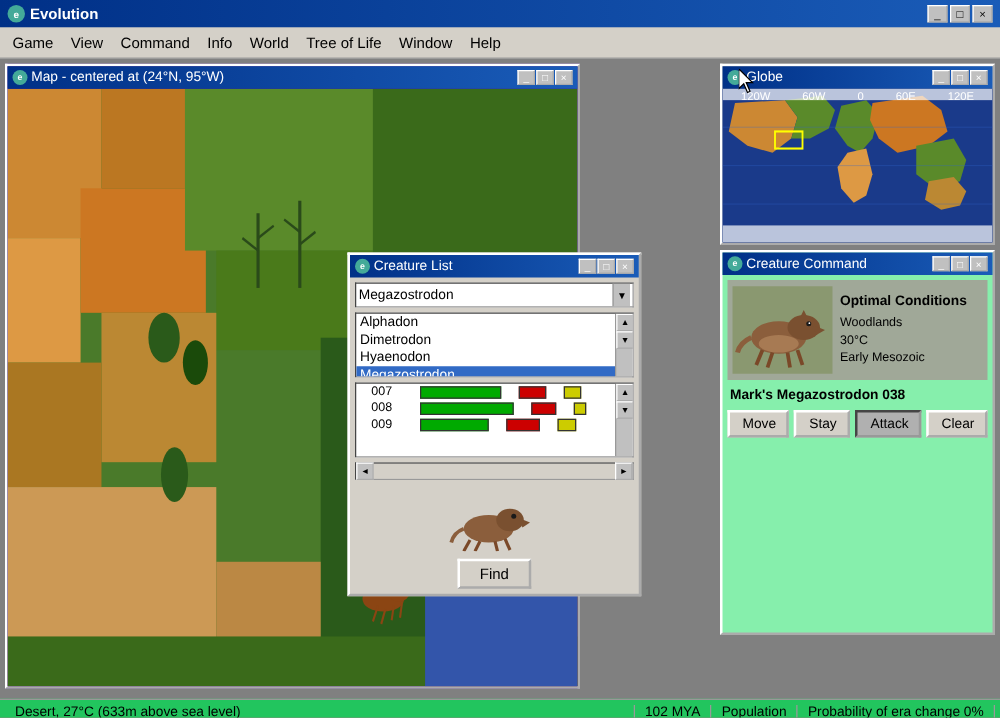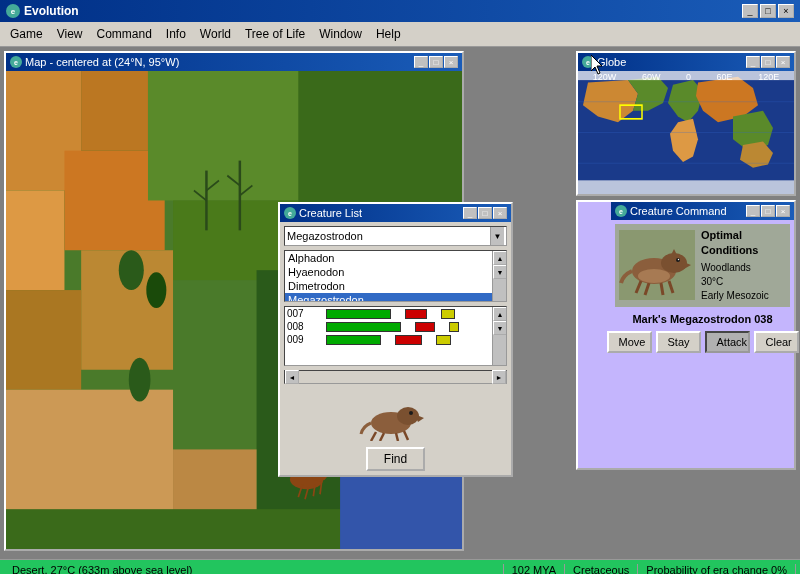--- a/index.html
+++ b/index.html
@@ -197,24 +197,23 @@
       color: white;
       padding: 1px 2px;
     }
 
     
     .creature-cmd-window {
       position: absolute;
       top: 153px;
       right: 4px;
       width: 220px;
-      height: 270px;
-      background: #c4b5fd;
+      height: 308px;
+      background: #86efac;
       border: 2px outset #fff;
-      padding-left: 33px;
     }
     .creature-cmd-content {
       padding: 4px;
       height: calc(100% - 18px);
       display: flex;
       flex-direction: column;
       gap: 4px;
     }
     .creature-display {
       display: flex;
@@ -236,21 +235,20 @@
     .creature-info {
       font-size: 10px;
       line-height: 1.4;
     }
     .creature-info-title {
       font-weight: bold;
       font-size: 11px;
       margin-bottom: 2px;
     }
     .creature-name-label {
-      text-align: center;
       font-size: 11px;
       font-weight: bold;
       padding: 2px;
     }
     .cmd-buttons {
       display: flex;
       gap: 4px;
       justify-content: center;
     }
     .cmd-btn {
@@ -386,21 +384,21 @@
     .bars-section {
       background: white;
       border: 1px inset #999;
       height: 60px;
       position: relative;
       overflow: hidden;
     }
     .bar-row {
       display: flex;
       align-items: center;
-      padding: 1px 2px;
+      padding: 1px 12px;
       gap: 14px;
       font-size: 10px;
     }
     .bar-id {
       width: 25px;
       font-size: 10px;
     }
     .bar-segment {
       height: 10px;
       border: 1px solid #333;
@@ -698,22 +696,22 @@
 
       <div class="dropdown-select">
         <span>Megazostrodon</span>
         <div class="dropdown-arrow">▼</div>
       </div>
 
       <div class="list-box">
         <div style="display:flex; height:100%;">
           <div class="list-items">
             <div class="list-item">Alphadon</div>
+            <div class="list-item">Dimetrodon</div>
             <div class="list-item">Hyaenodon</div>
-            <div class="list-item">Dimetrodon</div>
             <div class="list-item selected">Megazostrodon</div>
 
           </div>
           <div class="list-scrollbar">
             <div class="scrollbar-btn">▲</div>
             <div class="scrollbar-track"></div>
             <div class="scrollbar-btn">▼</div>
           </div>
         </div>
       </div>
@@ -770,21 +768,21 @@
 
       <div class="find-btn-row">
         <button class="find-btn">Find</button>
       </div>
     </div>
   </div>
 
   <div class="status-bar">
     <span class="status-section">Desert, 27°C (633m above sea level)</span>
     <span class="status-section">102 MYA</span>
-    <span class="status-section">Cretaceous</span>
+    <span class="status-section">Population</span>
     <span class="status-section">Probability of era change 0%</span>
   </div>
 
   <svg class="cursor-arrow" style="position:absolute; top:8px; right:195px; width:14px; height:20px;" viewBox="0 0 14 20">
     <polygon points="0,0 0,16 4,12 7,19 9,18 6,11 11,11" fill="white" stroke="black" stroke-width="1"></polygon>
   </svg>
 
 </div>
 
 </body></html>

